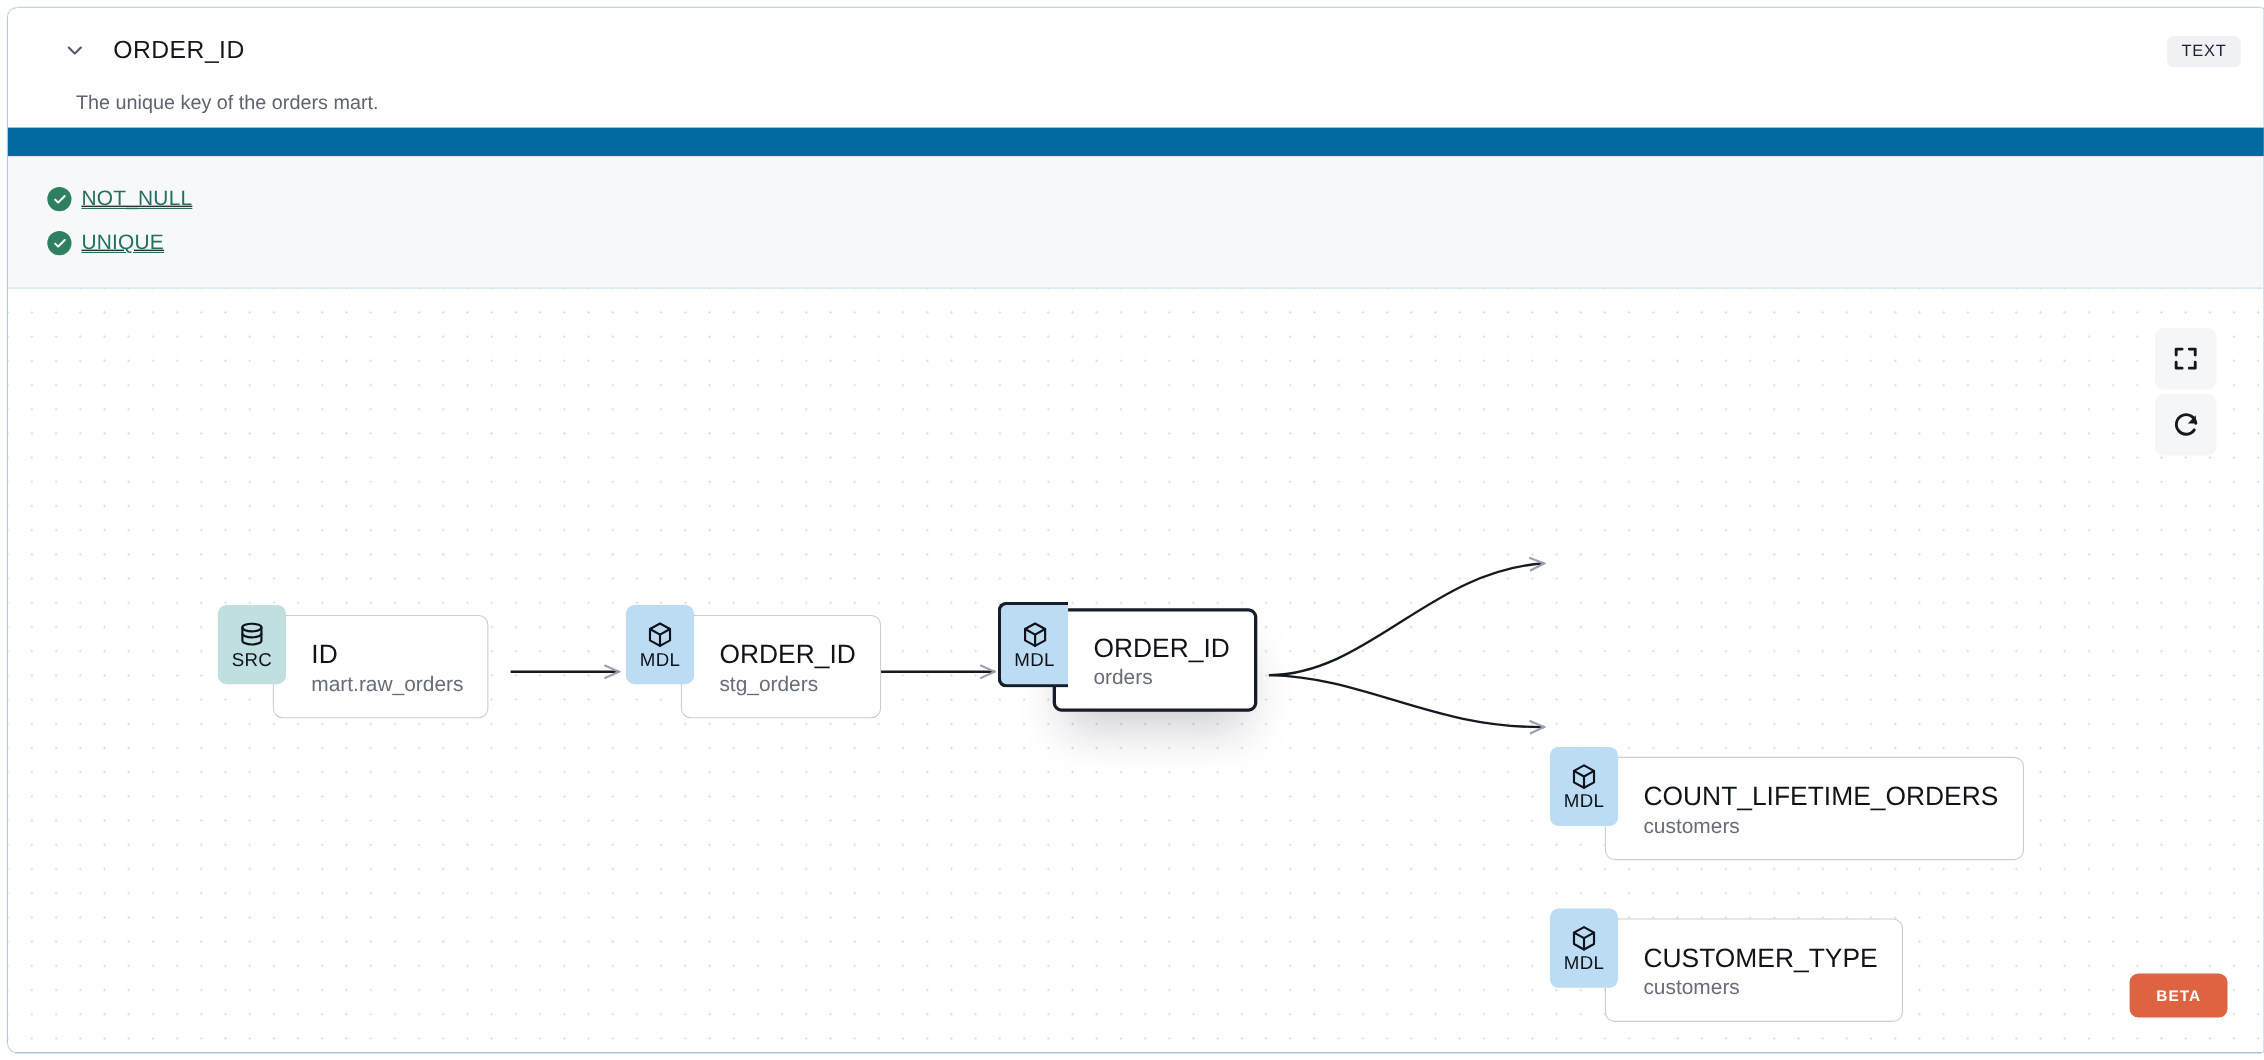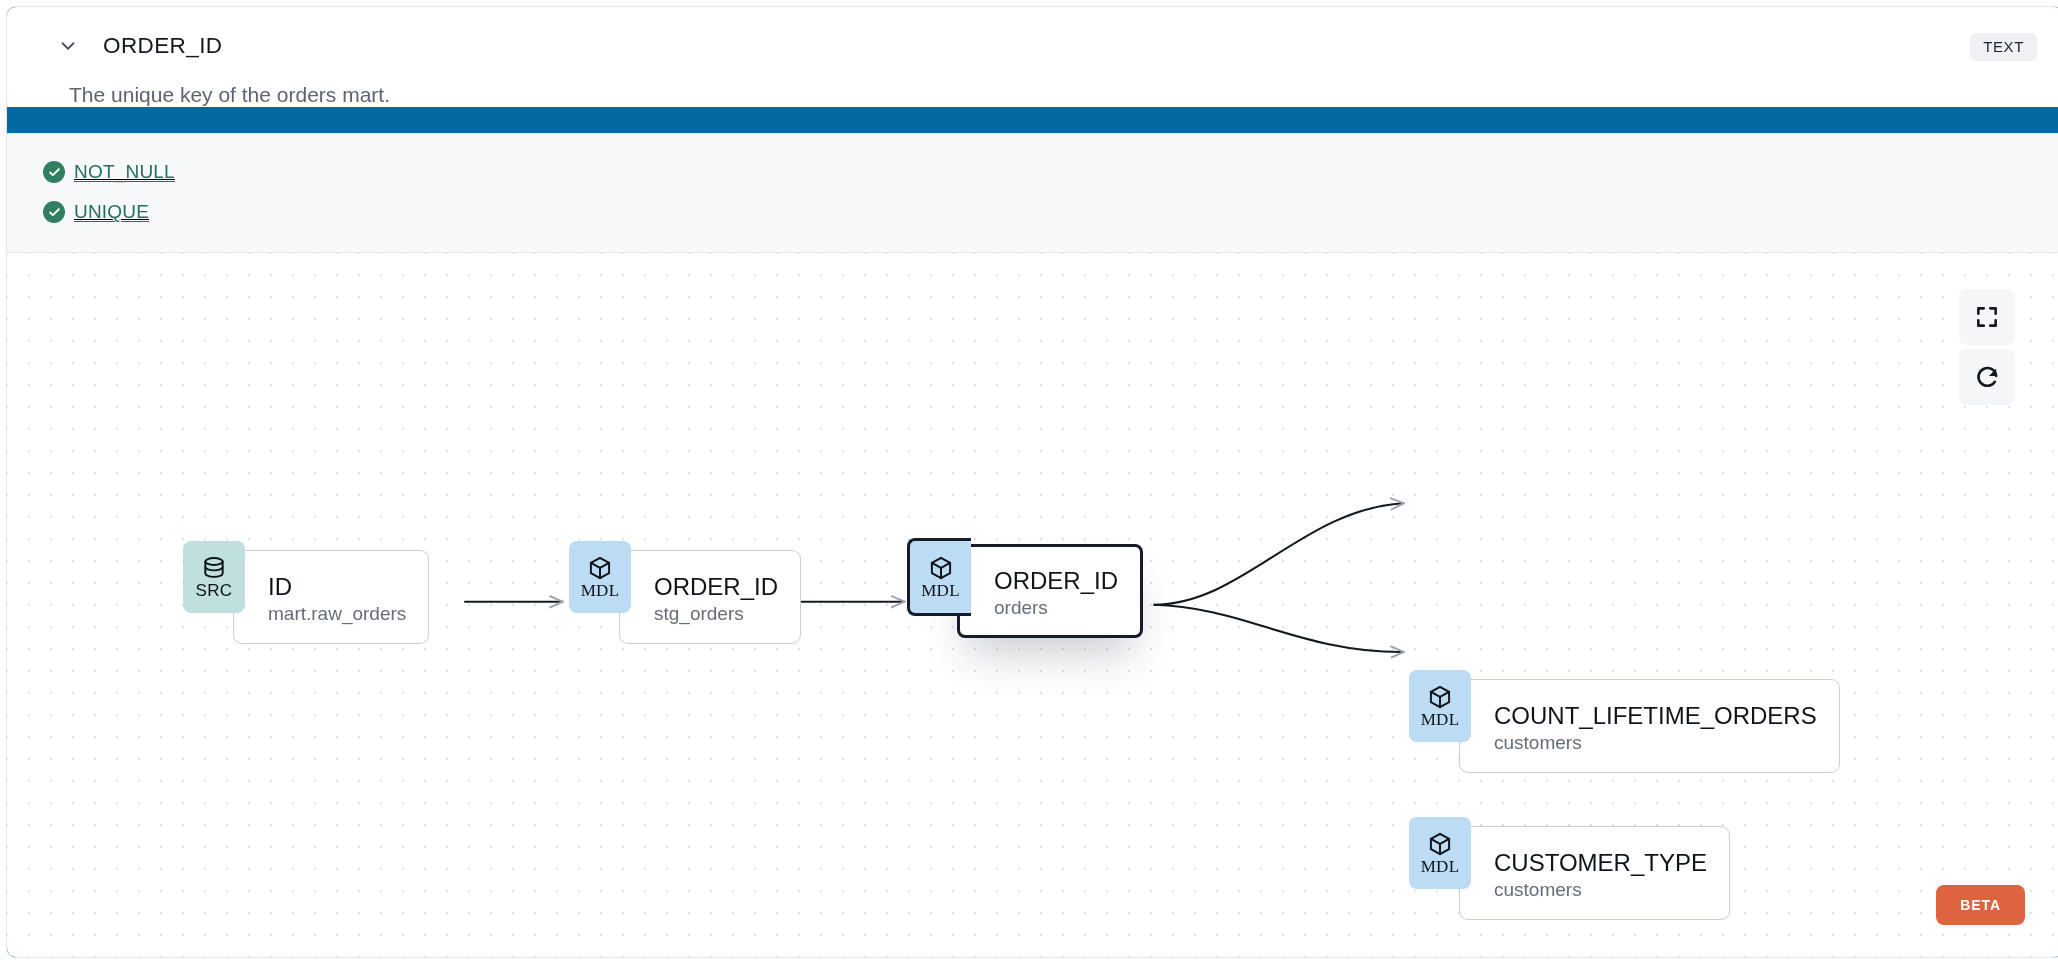--- a/index.html
+++ b/index.html
@@ -59,22 +59,22 @@
     right: 26px;
     background: #eff1f5;
     color: #1c2230;
     font-size: 15px;
     letter-spacing: 0.6px;
     padding: 6px 13px 7px 13px;
     border-radius: 6px;
     line-height: 1;
   }
   .col-desc {
-    margin: 20px 0 0 36px;
-    font-size: 21px;
+    margin: 20px 0 12px 36px;
+    font-size: 18px;
     color: #5d646f;
     font-weight: 400;
   }
 
   
   .tests {
     flex: 0 0 auto;
     margin-top: 26px;
     background: #f6f8fa;
     border-top: 1px solid #e6e9ee;
@@ -135,21 +135,21 @@
     flex-direction: column;
     align-items: center;
     justify-content: center;
     gap: 1px;
     flex: 0 0 auto;
     position: relative;
     z-index: 1;
     margin-top: 0px;
   }
   .node-badge.src { background: #bfe0de; }
-  .node-badge.mdl { background: #bcdcf4; font-family: Liberation Serif, serif; }
+  .node-badge.mdl { background: #bcdcf4; }
   .node-badge .badge-label {
     font-size: 17px;
     color: #0f1218;
     letter-spacing: 0.3px;
     line-height: 1;
   }
   .node-badge svg { display: block; }
 
   .node-body {
     margin-left: -12px;
@@ -280,21 +280,21 @@
 
       <path d="M 455 347 L 553 347" fill="none" stroke="#14181f" stroke-width="2.1" marker-end="url(#arw)"></path>
 
       <path d="M 782 347 L 893 347" fill="none" stroke="#14181f" stroke-width="2.1" marker-end="url(#arw)"></path>
 
       <path d="M 1141 350 C 1230 350, 1288 255, 1390 249" fill="none" stroke="#14181f" stroke-width="2.1" marker-end="url(#arw)"></path>
 
       <path d="M 1141 350 C 1230 352, 1288 398, 1390 397" fill="none" stroke="#14181f" stroke-width="2.1" marker-end="url(#arw)"></path>
     </svg>
 
-    <div class="node" style="left:176px; top:288px;">
+    <div class="node" style="left:191px; top:288px;">
       <div class="node-badge src">
         <svg width="26" height="26" viewBox="0 0 24 24" fill="none" stroke="#0f1218" stroke-width="1.8" stroke-linecap="round" stroke-linejoin="round">
           <ellipse cx="12" cy="6" rx="8" ry="3.2"></ellipse>
           <path d="M4 6v5c0 1.8 3.6 3.2 8 3.2s8-1.4 8-3.2V6"></path>
           <path d="M4 11.5V17c0 1.8 3.6 3.2 8 3.2s8-1.4 8-3.2v-5.5"></path>
         </svg>
         <span class="badge-label">SRC</span>
       </div>
       <div class="node-body">
         <div class="node-name">ID</div>

